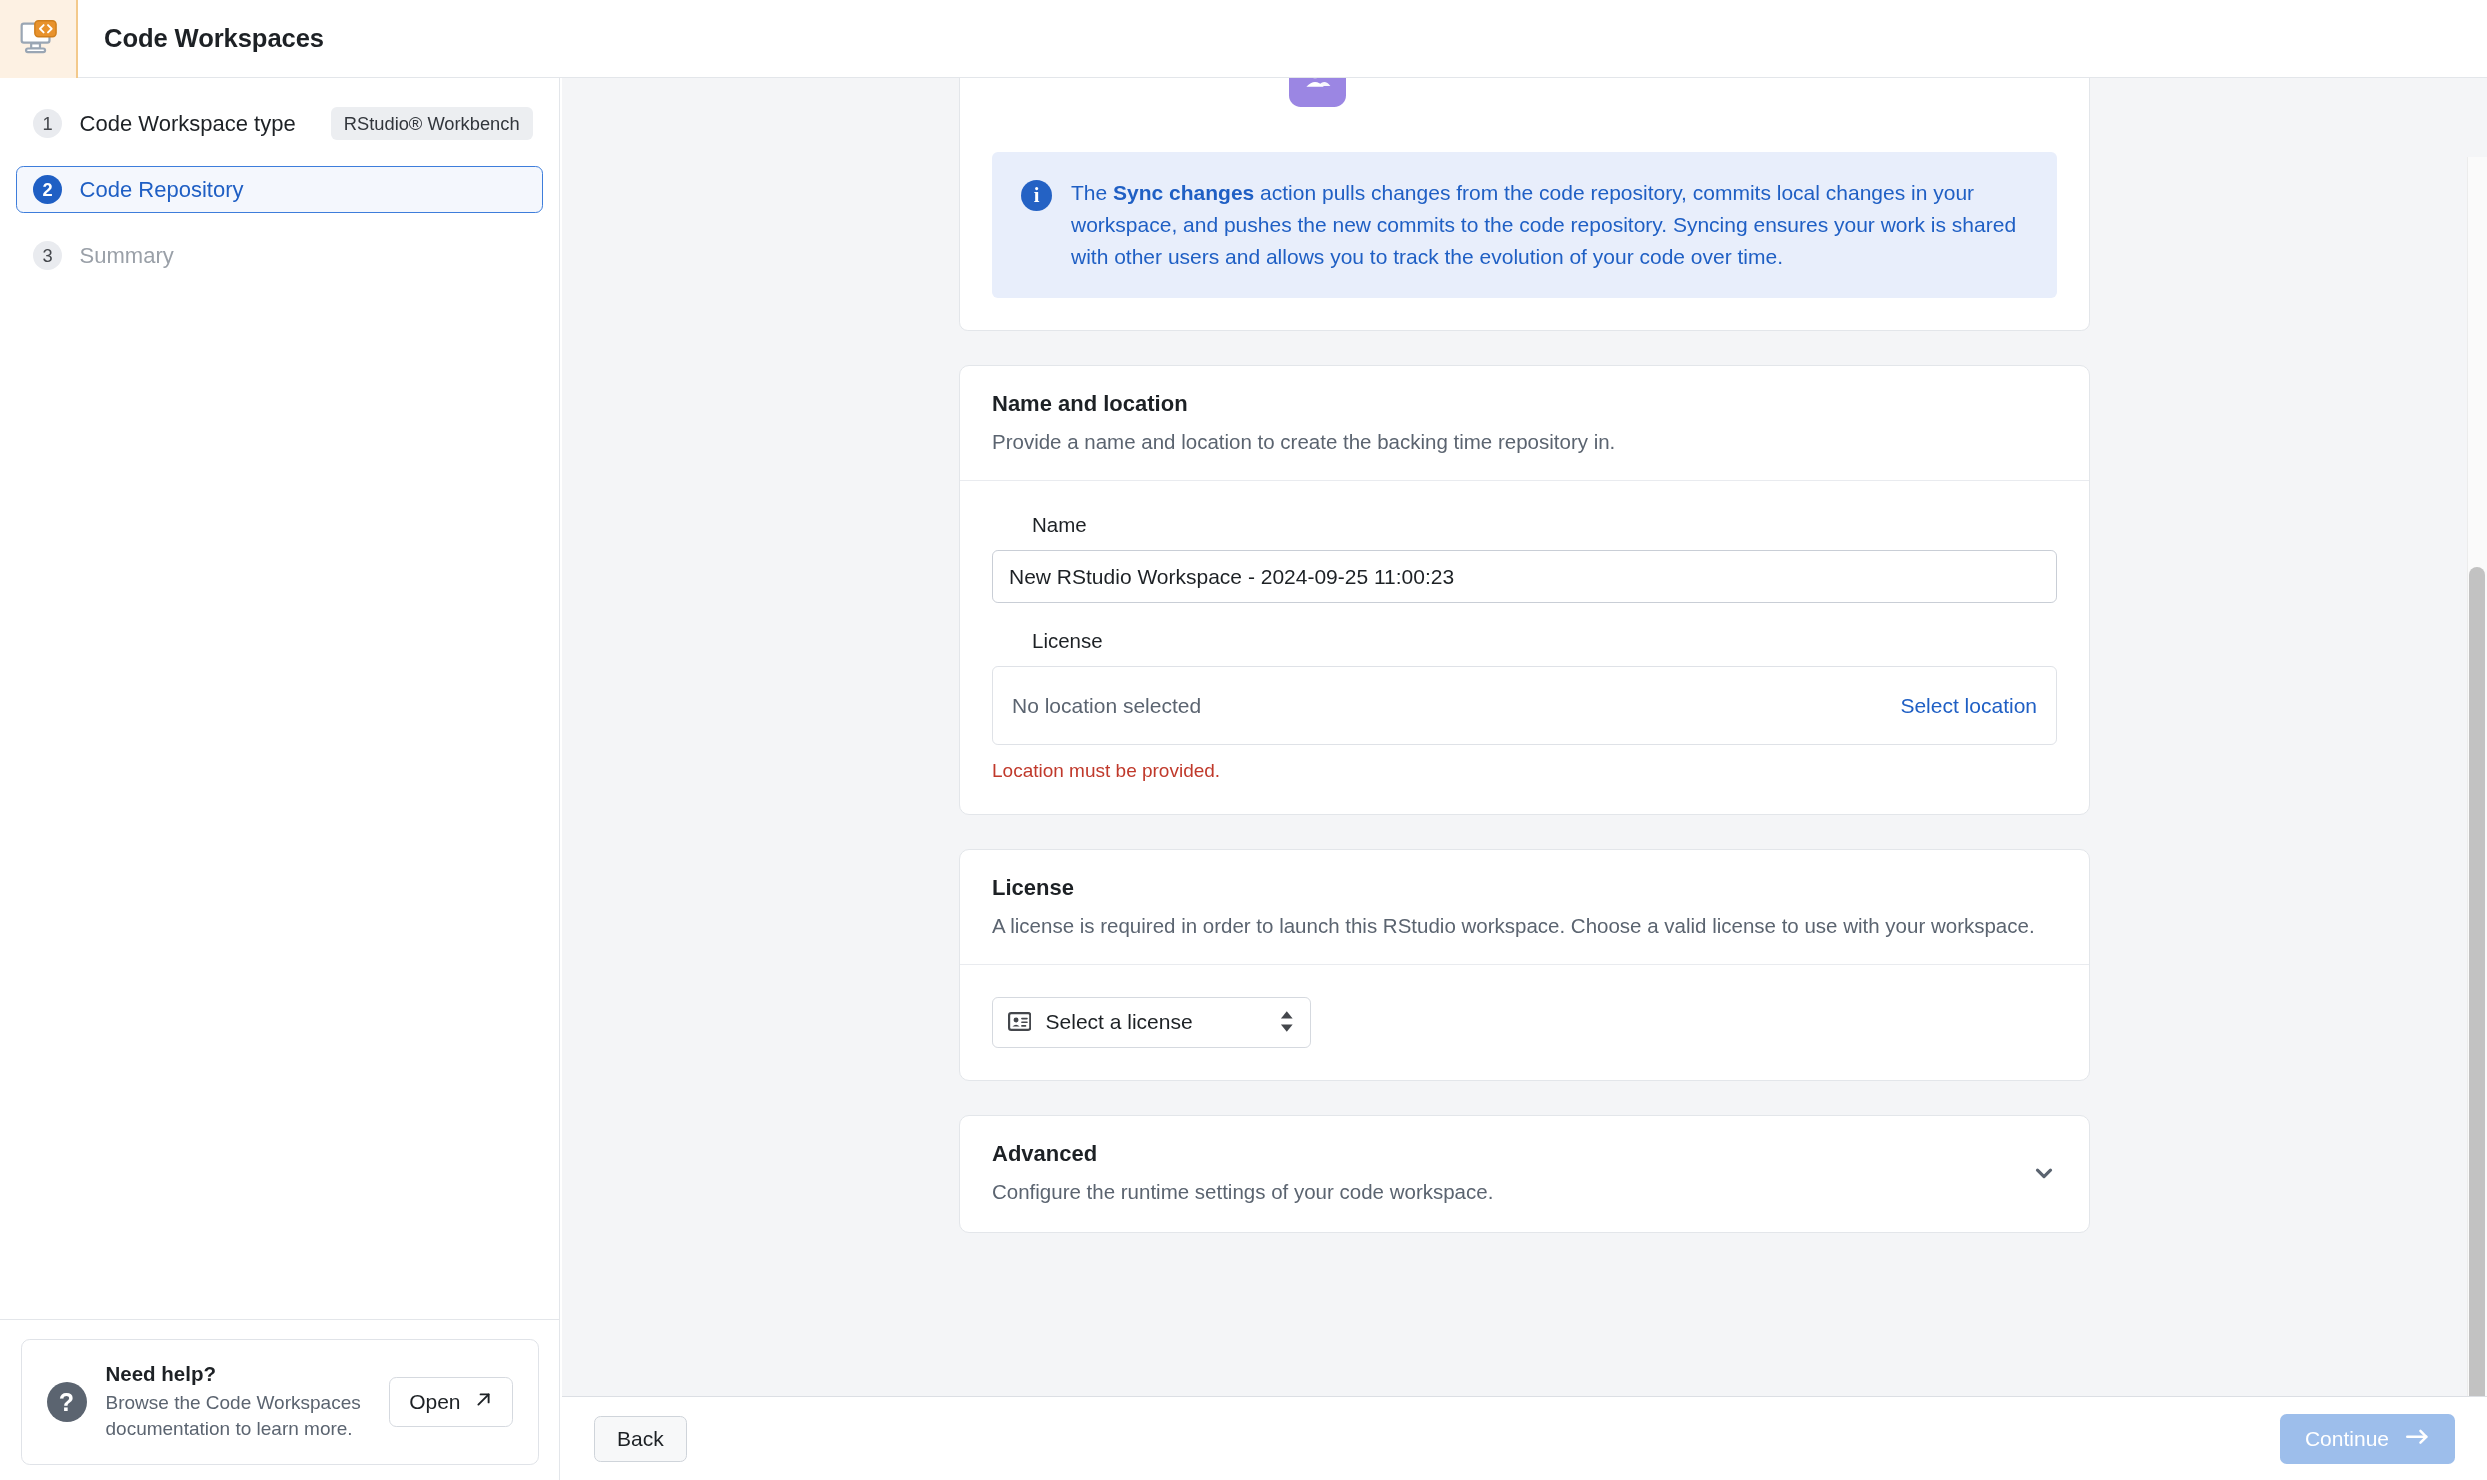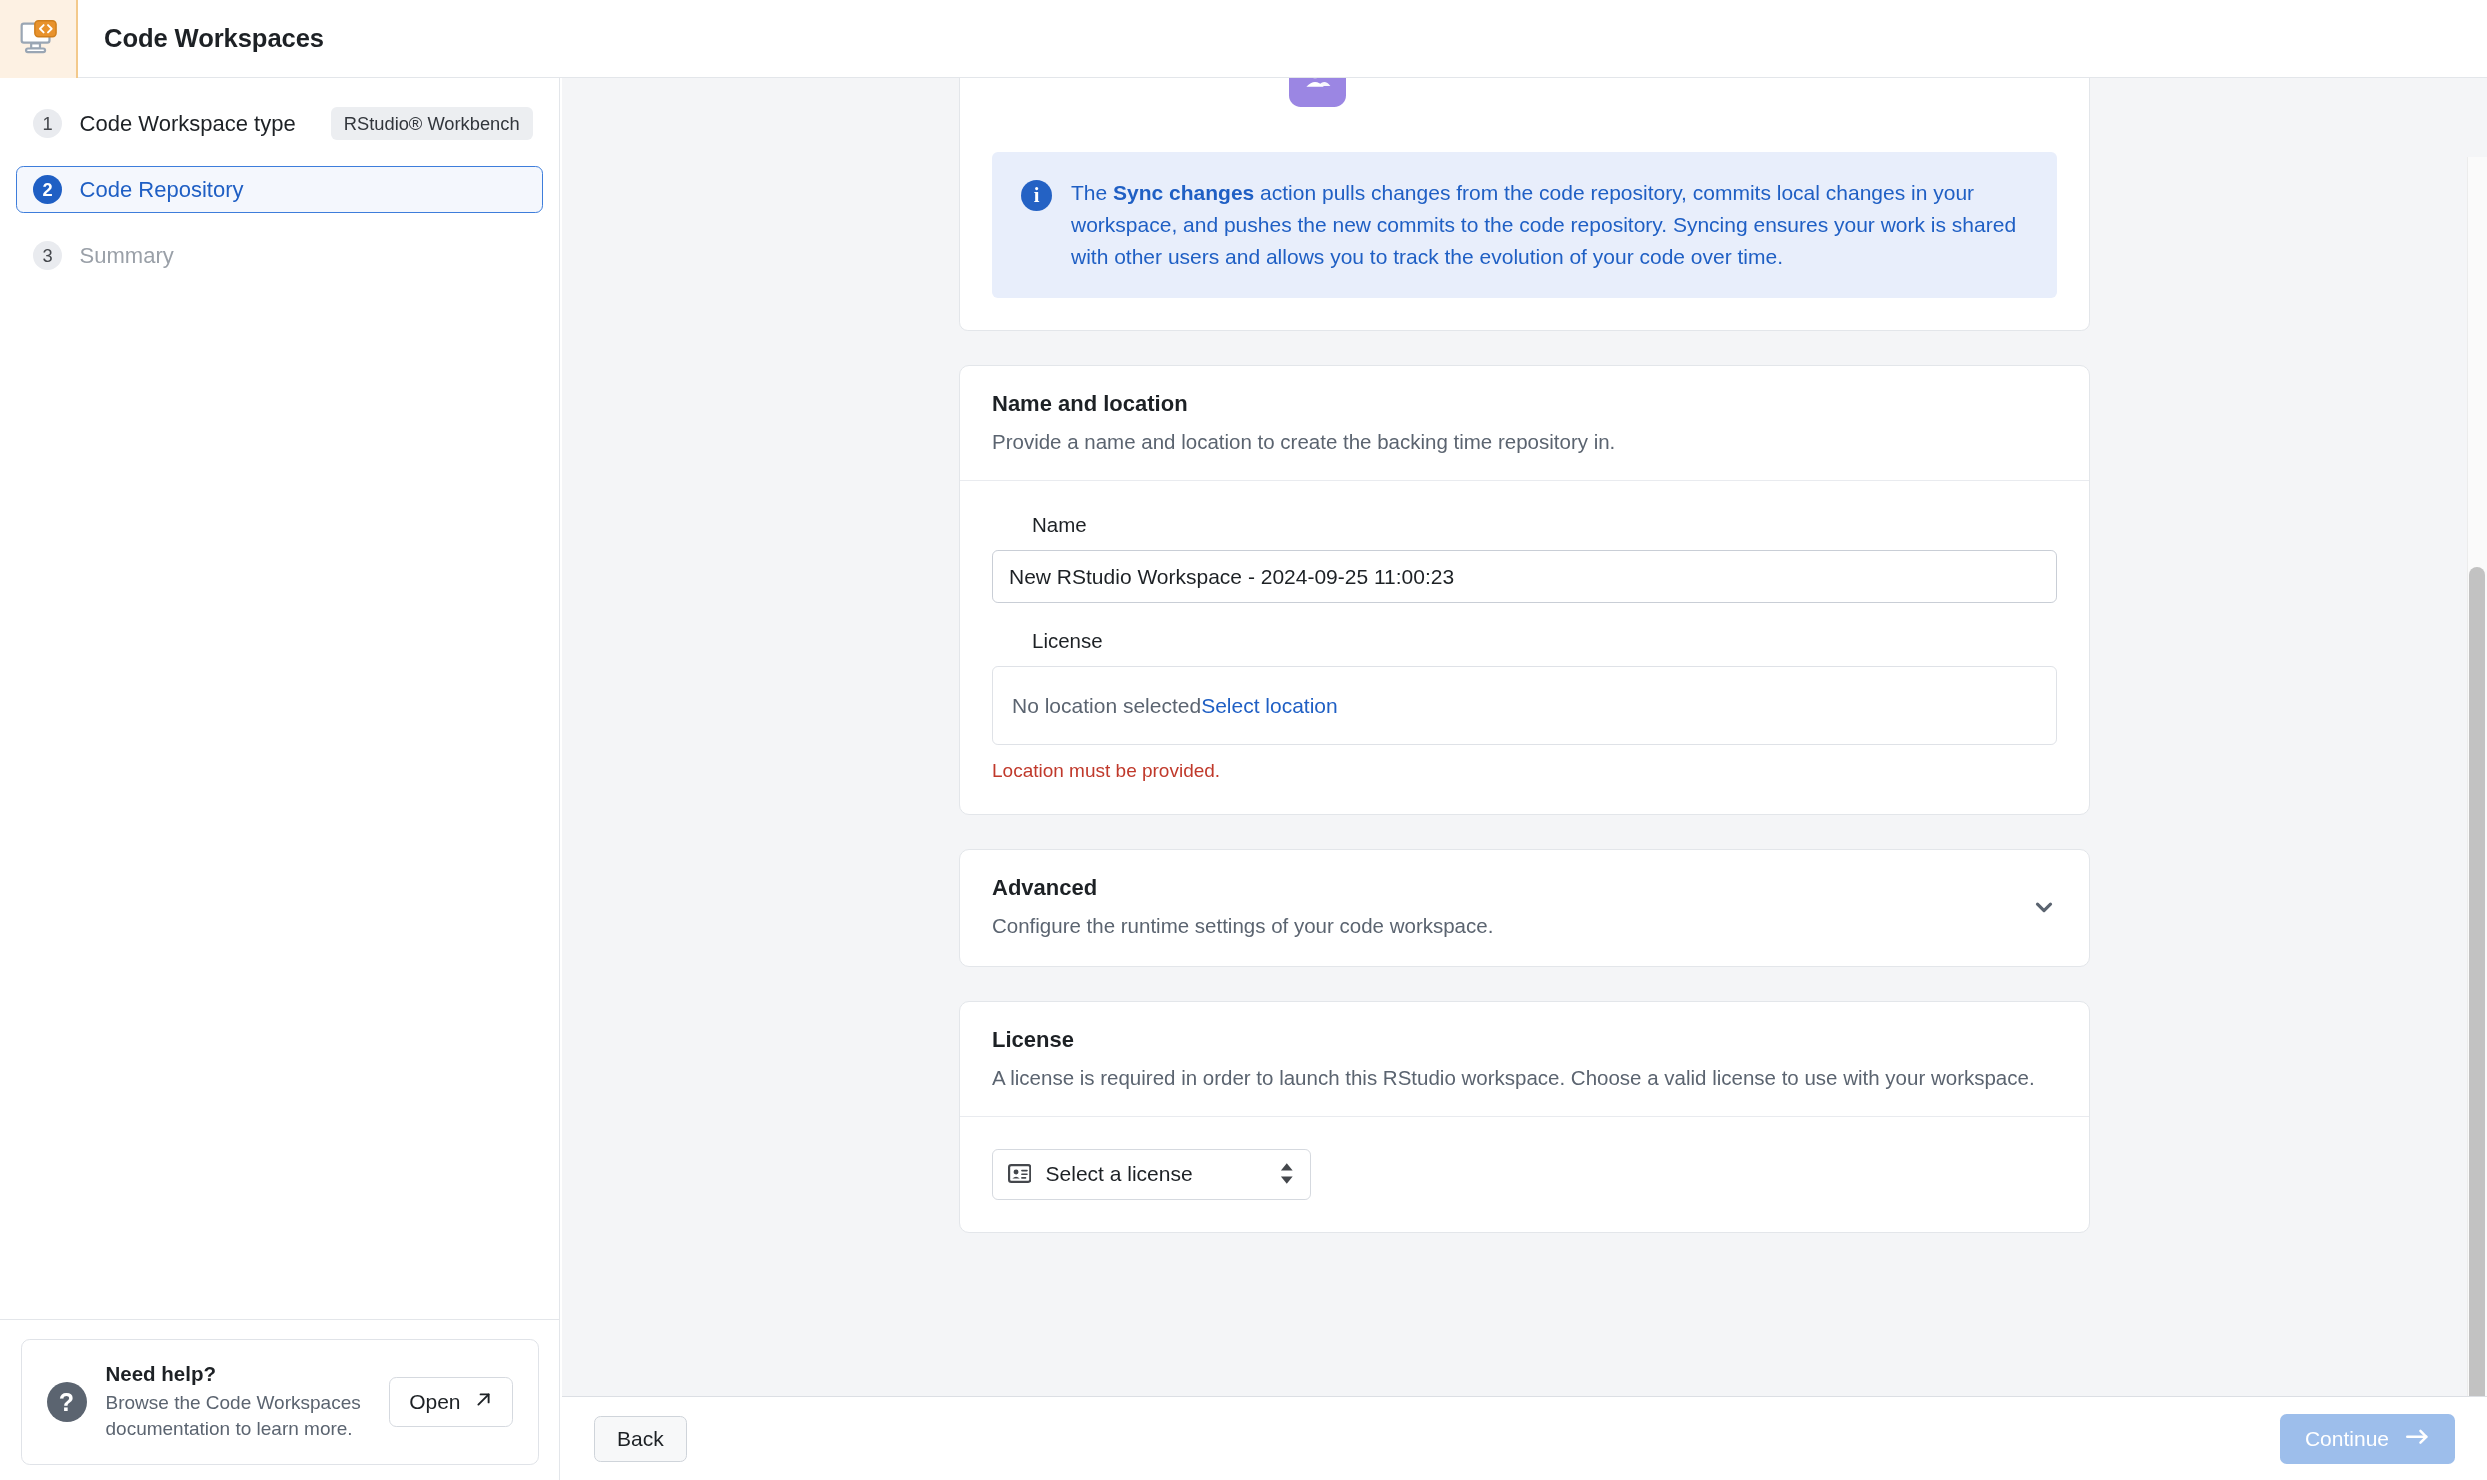--- a/index.html
+++ b/index.html
@@ -132,21 +132,21 @@
   .card-body { padding: 32px; }
 
   .field-label { font-size: 20.5px; color: #1d2125; margin-bottom: 13px; margin-left: 40px; }
   .text-input {
     width: 100%; height: 53px; border: 1.5px solid #c9ced6; border-radius: 5.9px;
     padding: 0 16px; font-size: 21px; color: #1d2125; background: #ffffff;
     font-family: "Liberation Sans", sans-serif;
   }
   .loc-box {
     width: 100%; height: 79px; border: 1.5px solid #dfe2e7; border-radius: 5.9px;
-    display: flex; align-items: center; 
+    display: flex; align-items: center; justify-content: space-between;
     padding: 0 19px; background: #ffffff;
   }
   .loc-empty { font-size: 21px; color: #5b6470; }
   .loc-link { font-size: 21px; color: #1f5fc4; cursor: pointer; }
   .err-msg { font-size: 19px; color: #c0392b; margin-top: 14.6px; }
   .gap-32 { height: 26px; }
 
   .select-box {
     display: inline-flex; align-items: center; gap: 14.6px;
     height: 51px; border: 1.5px solid #d5d9df; border-radius: 5.9px;
@@ -289,34 +289,20 @@
       <div class="card-body">
         <div class="field-label">Name</div>
         <input class="text-input" type="text" value="New RStudio Workspace - 2024-09-25 11:00:23" style="">
         <div class="gap-32"></div>
         <div class="field-label">License</div>
         <div class="loc-box">
           <div class="loc-empty">No location selected</div>
           <div class="loc-link">Select location</div>
         </div>
         <div class="err-msg">Location must be provided.</div>
-      </div>
-    </div>
-
-    <div class="card">
-      <div class="adv-row">
-        <div>
-          <div class="card-title">Advanced</div>
-          <div class="card-sub">Configure the runtime settings of your code workspace.</div>
-        </div>
-        <span>
-          <svg width="26" height="26" viewBox="0 0 36 36">
-            <path d="M9 14 L18 23 L27 14" fill="none" stroke="#5b6470" stroke-width="4.4" stroke-linecap="round" stroke-linejoin="round"></path>
-          </svg>
-        </span>
       </div>
     </div>
 
     <div class="card">
       <div class="card-head">
         <div class="card-title">License</div>
         <div class="card-sub">A license is required in order to launch this RStudio workspace. Choose a valid license to use with your workspace.</div>
       </div>
       <div class="card-body">
         <div class="select-box">
@@ -332,20 +318,34 @@
           <span>
             <svg width="17.6" height="25" viewBox="0 0 24 34">
               <path d="M12 3 L20 13 H4 Z" fill="#44474c"></path>
               <path d="M12 31 L20 21 H4 Z" fill="#44474c"></path>
             </svg>
           </span>
         </div>
       </div>
     </div>
 
+    <div class="card">
+      <div class="adv-row">
+        <div>
+          <div class="card-title">Advanced</div>
+          <div class="card-sub">Configure the runtime settings of your code workspace.</div>
+        </div>
+        <span>
+          <svg width="26" height="26" viewBox="0 0 36 36">
+            <path d="M9 14 L18 23 L27 14" fill="none" stroke="#5b6470" stroke-width="4.4" stroke-linecap="round" stroke-linejoin="round"></path>
+          </svg>
+        </span>
+      </div>
+    </div>
+
   </div>
 
   <div class="scrolltrack">
     <div class="scrollthumb"></div>
   </div>
 </div>
 
 <div class="footer">
   <button class="btn-back">Back</button>
   <button class="btn-continue">

